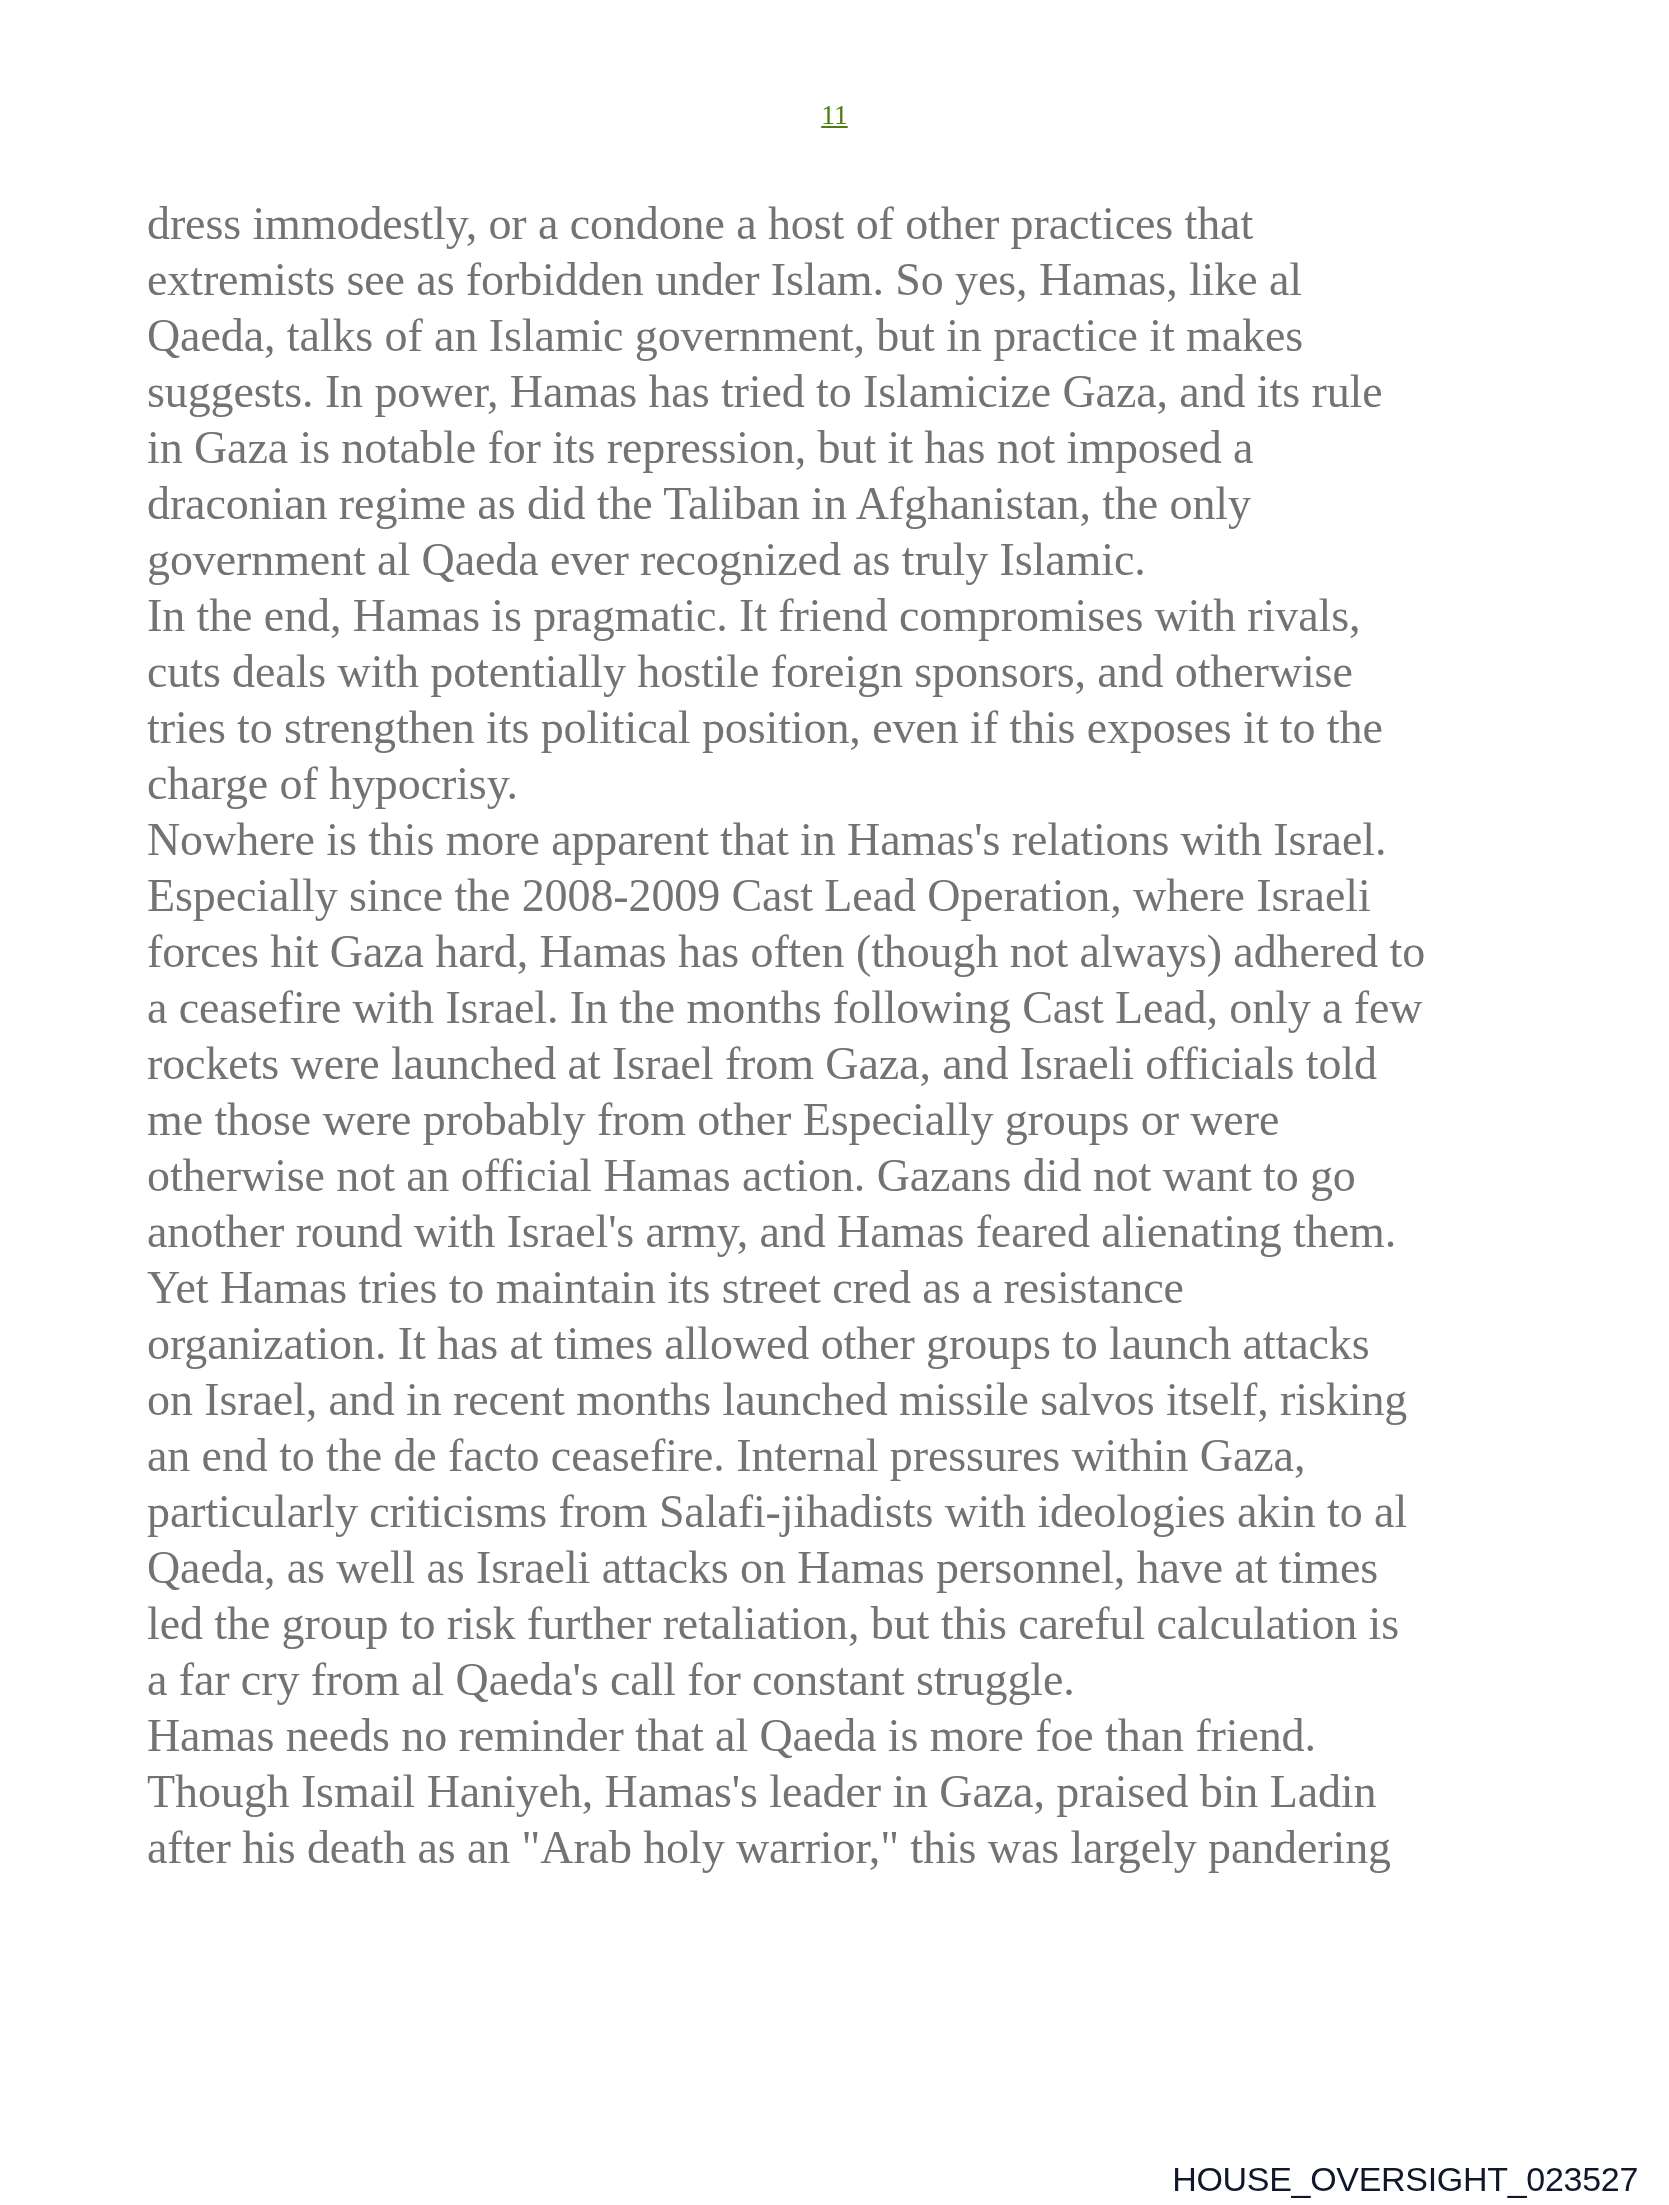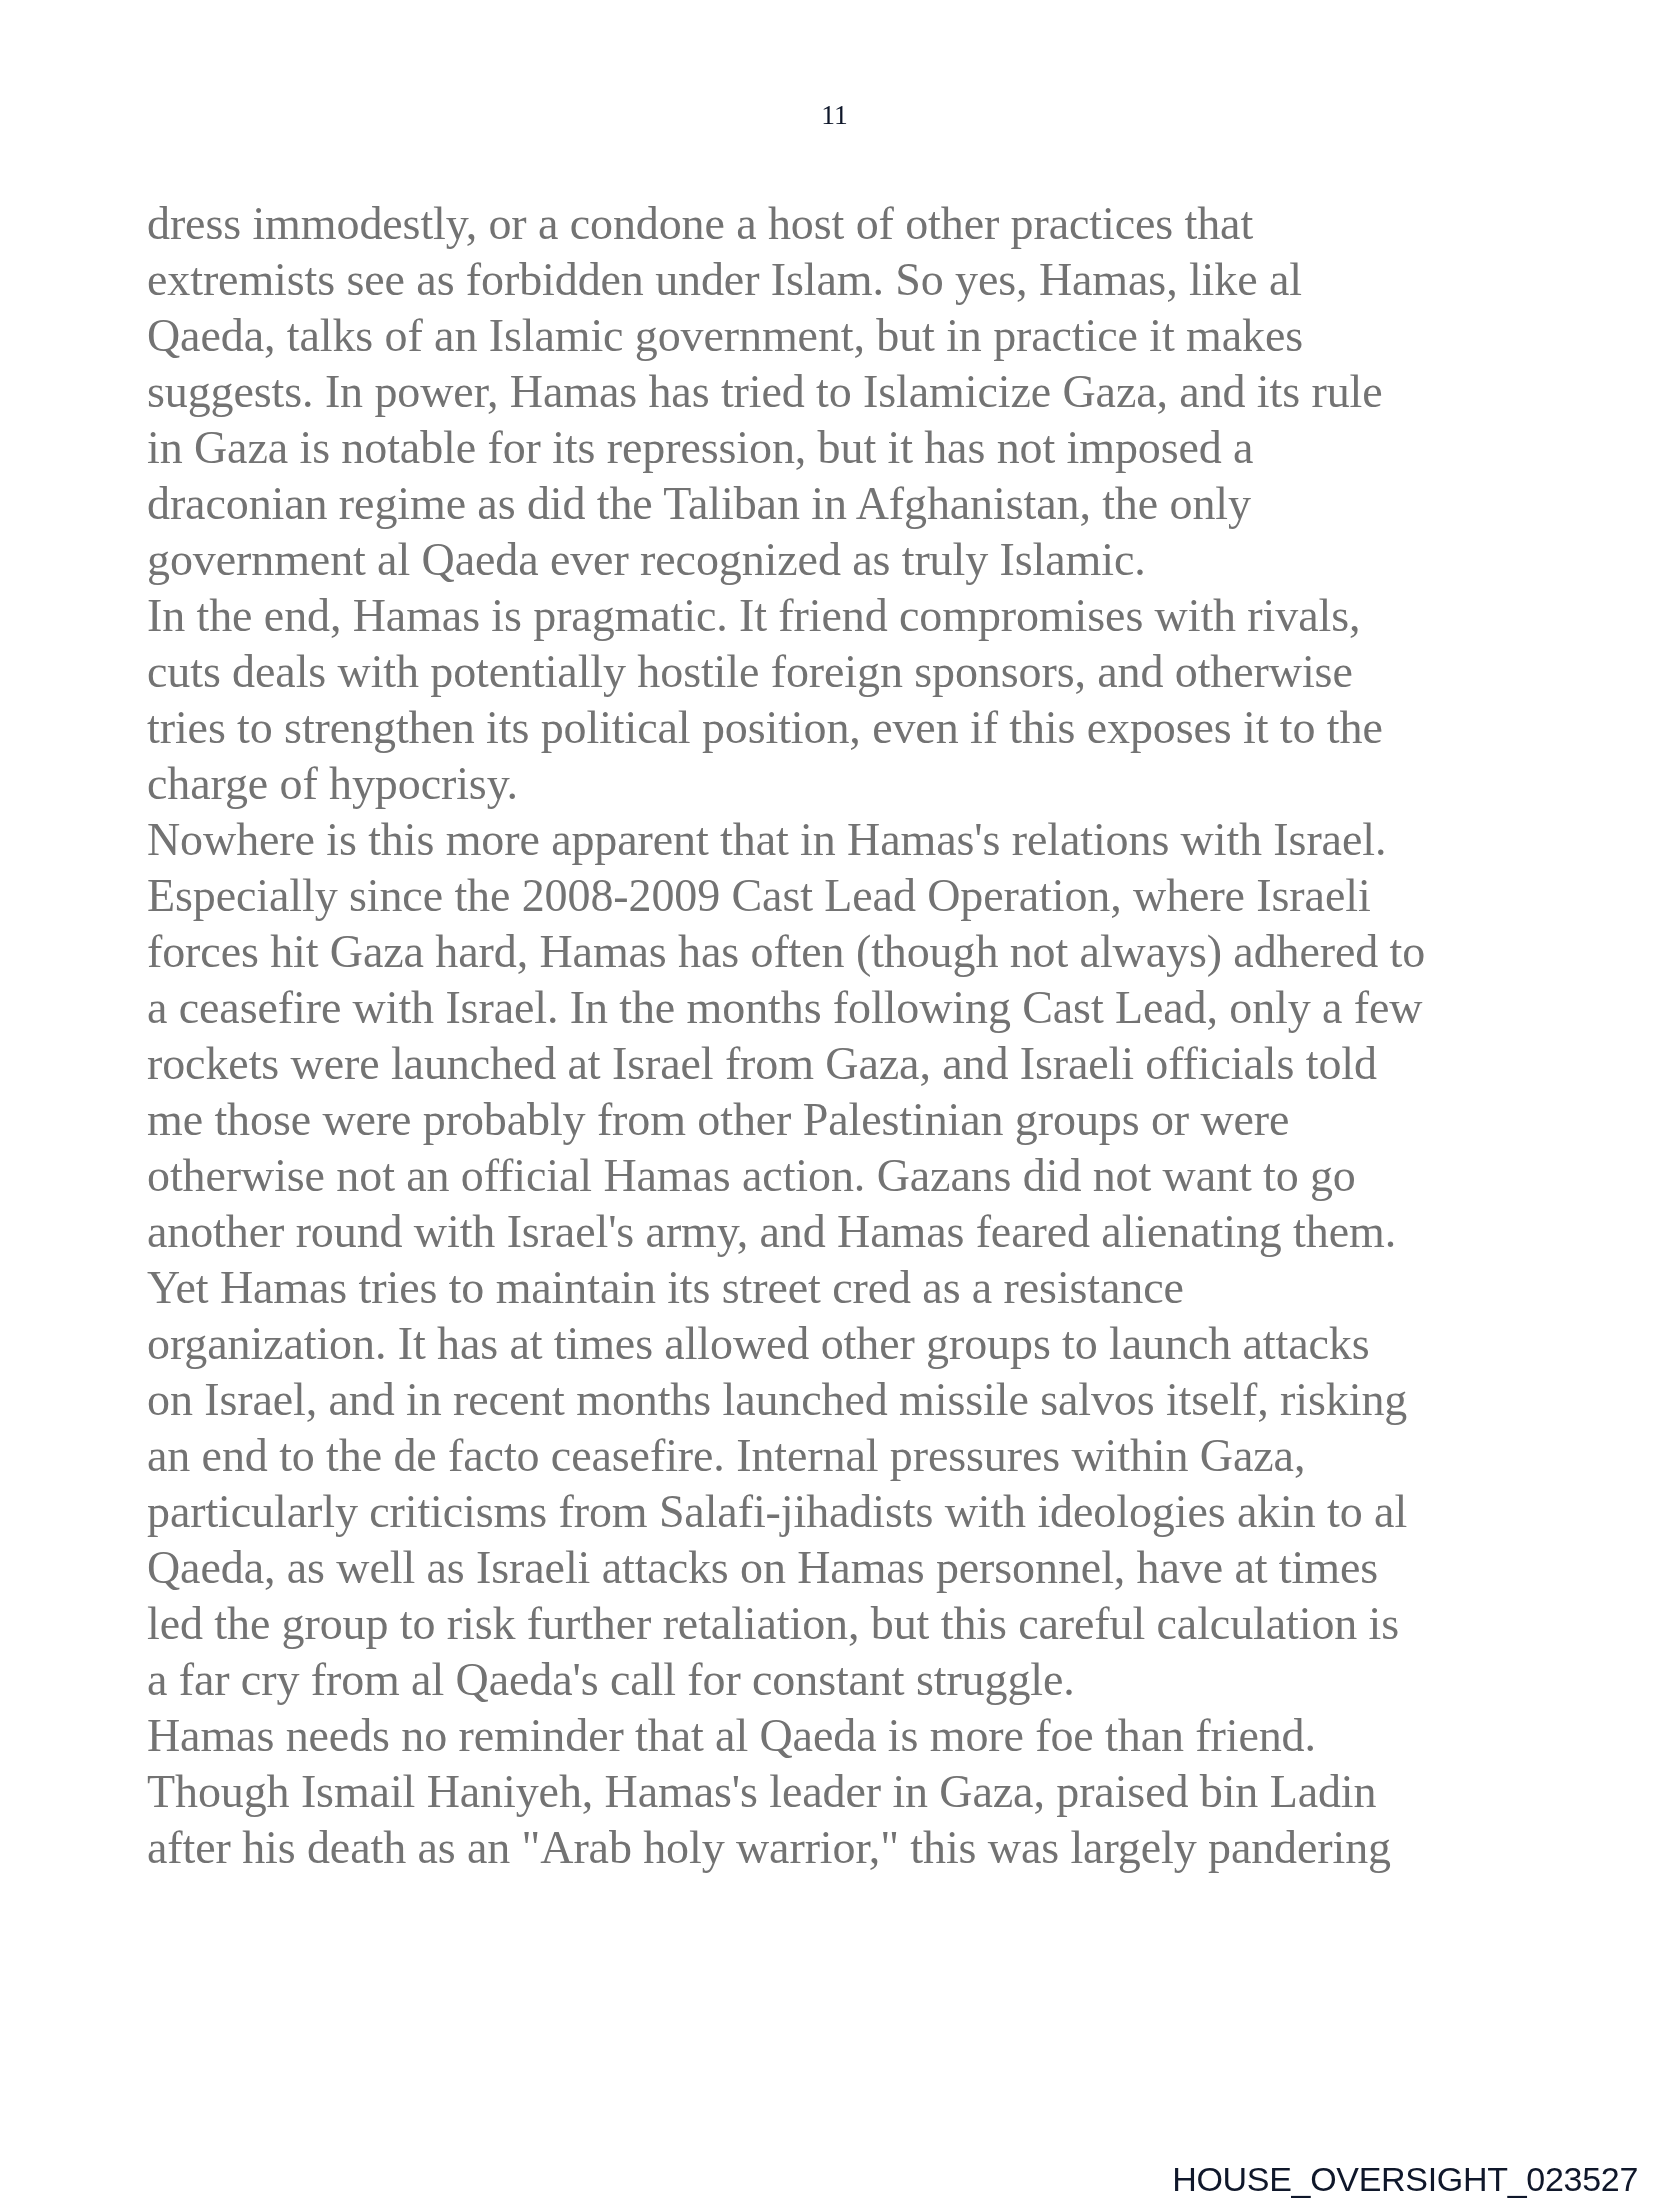--- a/index.html
+++ b/index.html
@@ -1,21 +1,22 @@
 <!DOCTYPE html>
 <html style="font-size:10.5px"><head>
 <meta charset="utf-8">
 <style>
   html, body { margin: 0; padding: 0; background: #ffffff; }
   body { width: 1669px; height: 2205px; position: relative; overflow: hidden; }
   .page-number {
     position: absolute; left: 0; width: 1669px; top: 99px;
     text-align: center;
-    font-family: "Liberation Serif", serif; font-size: 27.5px; color: #0f172a;
+    font-family: "Liberation Serif", serif; font-size: 27.5px; color: #4d7c0f;
     line-height: 31px;
+    text-decoration: underline;
   }
   .body-text {
     position: absolute; left: 147px; top: 196px; width: 1440px;
     font-family: "Liberation Serif", serif; font-size: 46px; color: #737373;
     line-height: 56px;
   }
   .line { display: block; white-space: nowrap; letter-spacing: -0.1px; }
   .footer {
     position: absolute; right: 31px; top: 2160px;
     font-family: "Liberation Sans", sans-serif; font-size: 34px; color: #0f172a;
@@ -37,21 +38,21 @@
   <span class="line">government al Qaeda ever recognized as truly Islamic.</span>
   <span class="line">In the end, Hamas is pragmatic. It friend compromises with rivals,</span>
   <span class="line">cuts deals with potentially hostile foreign sponsors, and otherwise</span>
   <span class="line">tries to strengthen its political position, even if this exposes it to the</span>
   <span class="line">charge of hypocrisy.</span>
   <span class="line">Nowhere is this more apparent that in Hamas's relations with Israel.</span>
   <span class="line">Especially since the 2008-2009 Cast Lead Operation, where Israeli</span>
   <span class="line">forces hit Gaza hard, Hamas has often (though not always) adhered to</span>
   <span class="line">a ceasefire with Israel. In the months following Cast Lead, only a few</span>
   <span class="line">rockets were launched at Israel from Gaza, and Israeli officials told</span>
-  <span class="line">me those were probably from other Palestinian groups or were</span>
+  <span class="line">me those were probably from other Especially groups or were</span>
   <span class="line">otherwise not an official Hamas action. Gazans did not want to go</span>
   <span class="line">another round with Israel's army, and Hamas feared alienating them.</span>
   <span class="line">Yet Hamas tries to maintain its street cred as a resistance</span>
   <span class="line">organization. It has at times allowed other groups to launch attacks</span>
   <span class="line">on Israel, and in recent months launched missile salvos itself, risking</span>
   <span class="line">an end to the de facto ceasefire. Internal pressures within Gaza,</span>
   <span class="line">particularly criticisms from Salafi-jihadists with ideologies akin to al</span>
   <span class="line">Qaeda, as well as Israeli attacks on Hamas personnel, have at times</span>
   <span class="line">led the group to risk further retaliation, but this careful calculation is</span>
   <span class="line">a far cry from al Qaeda's call for constant struggle.</span>

